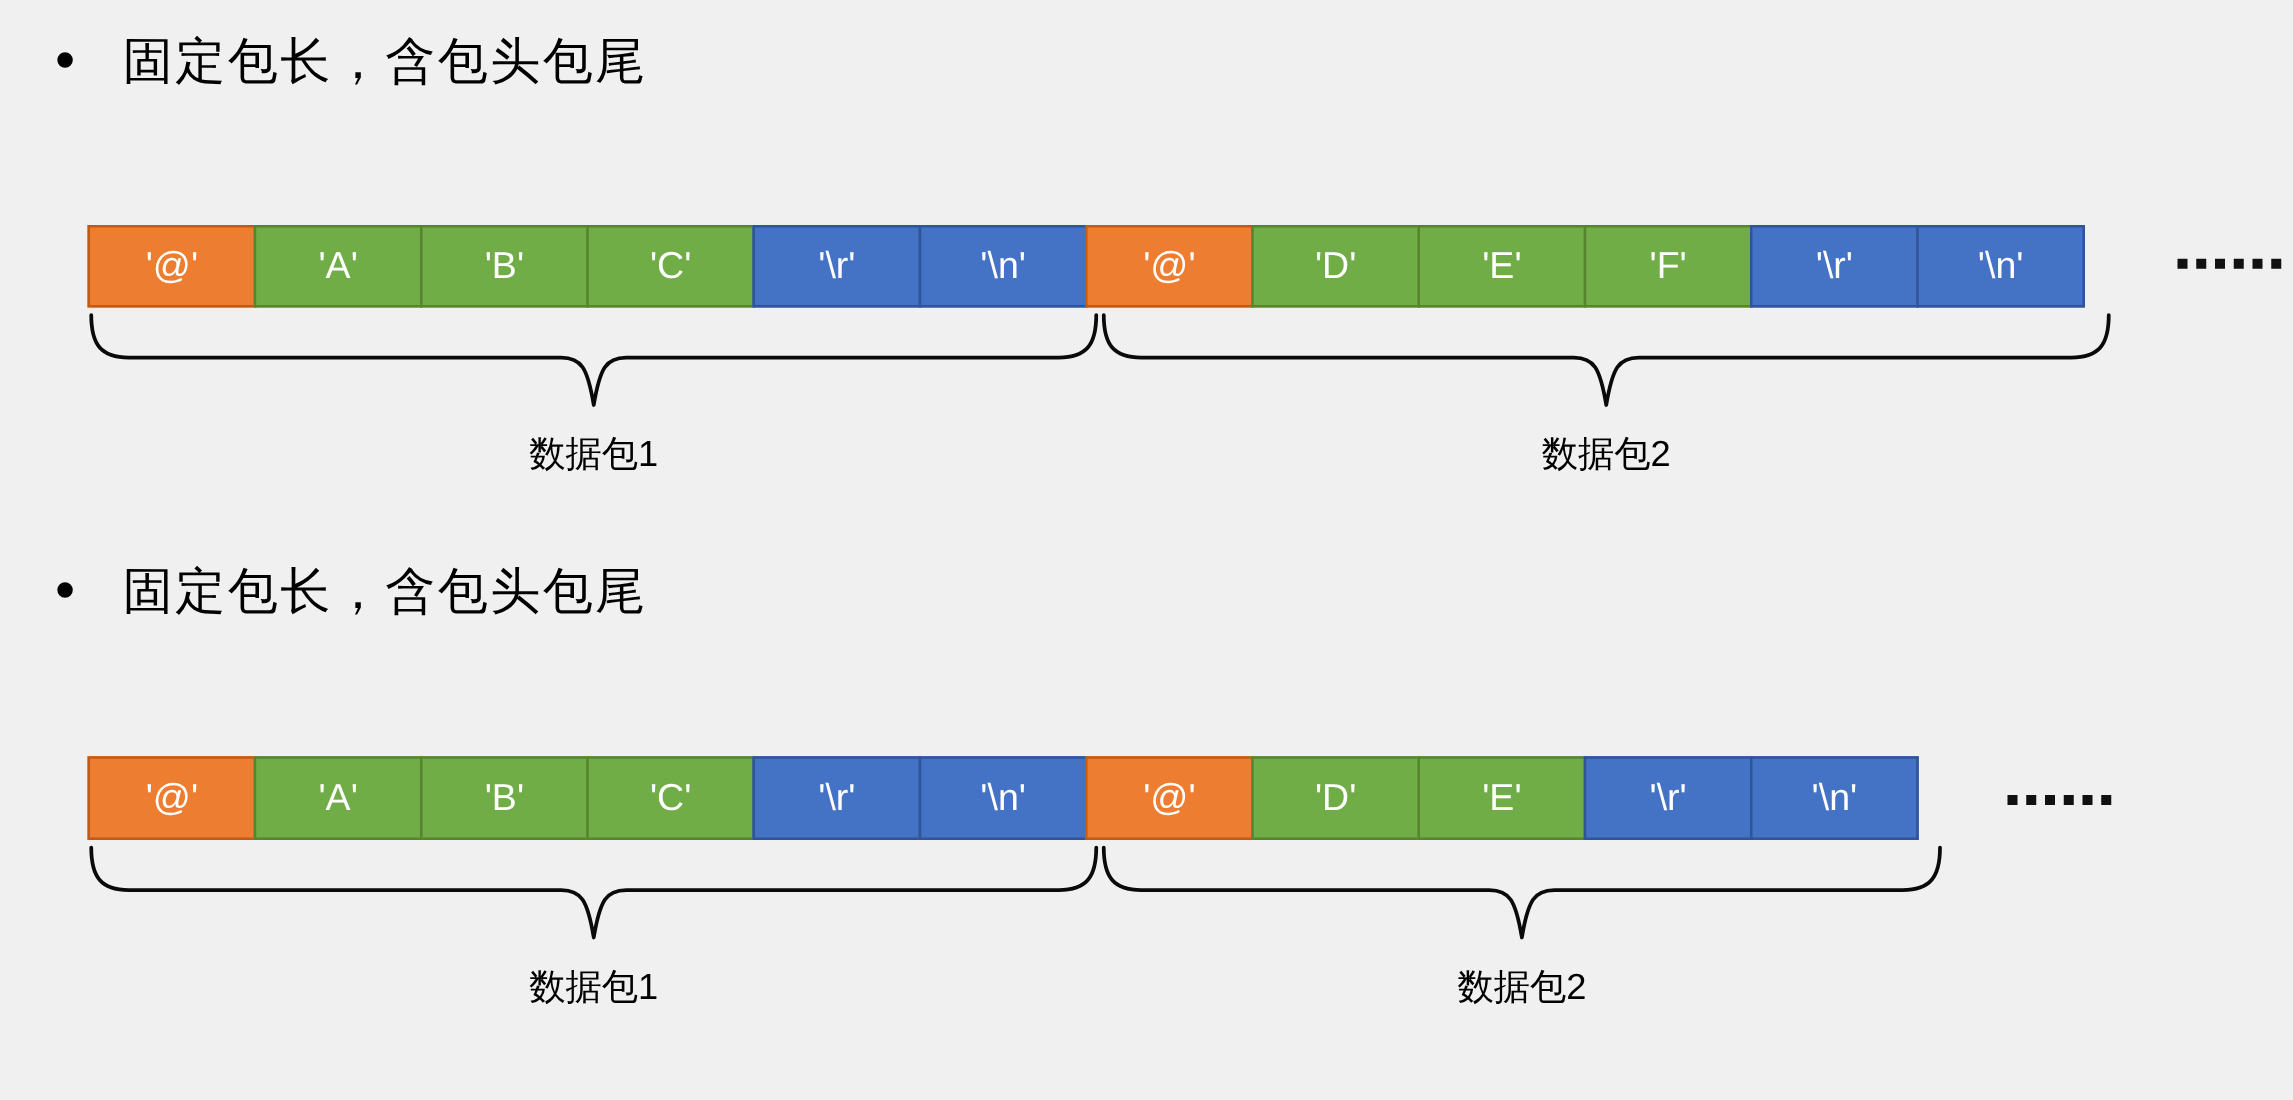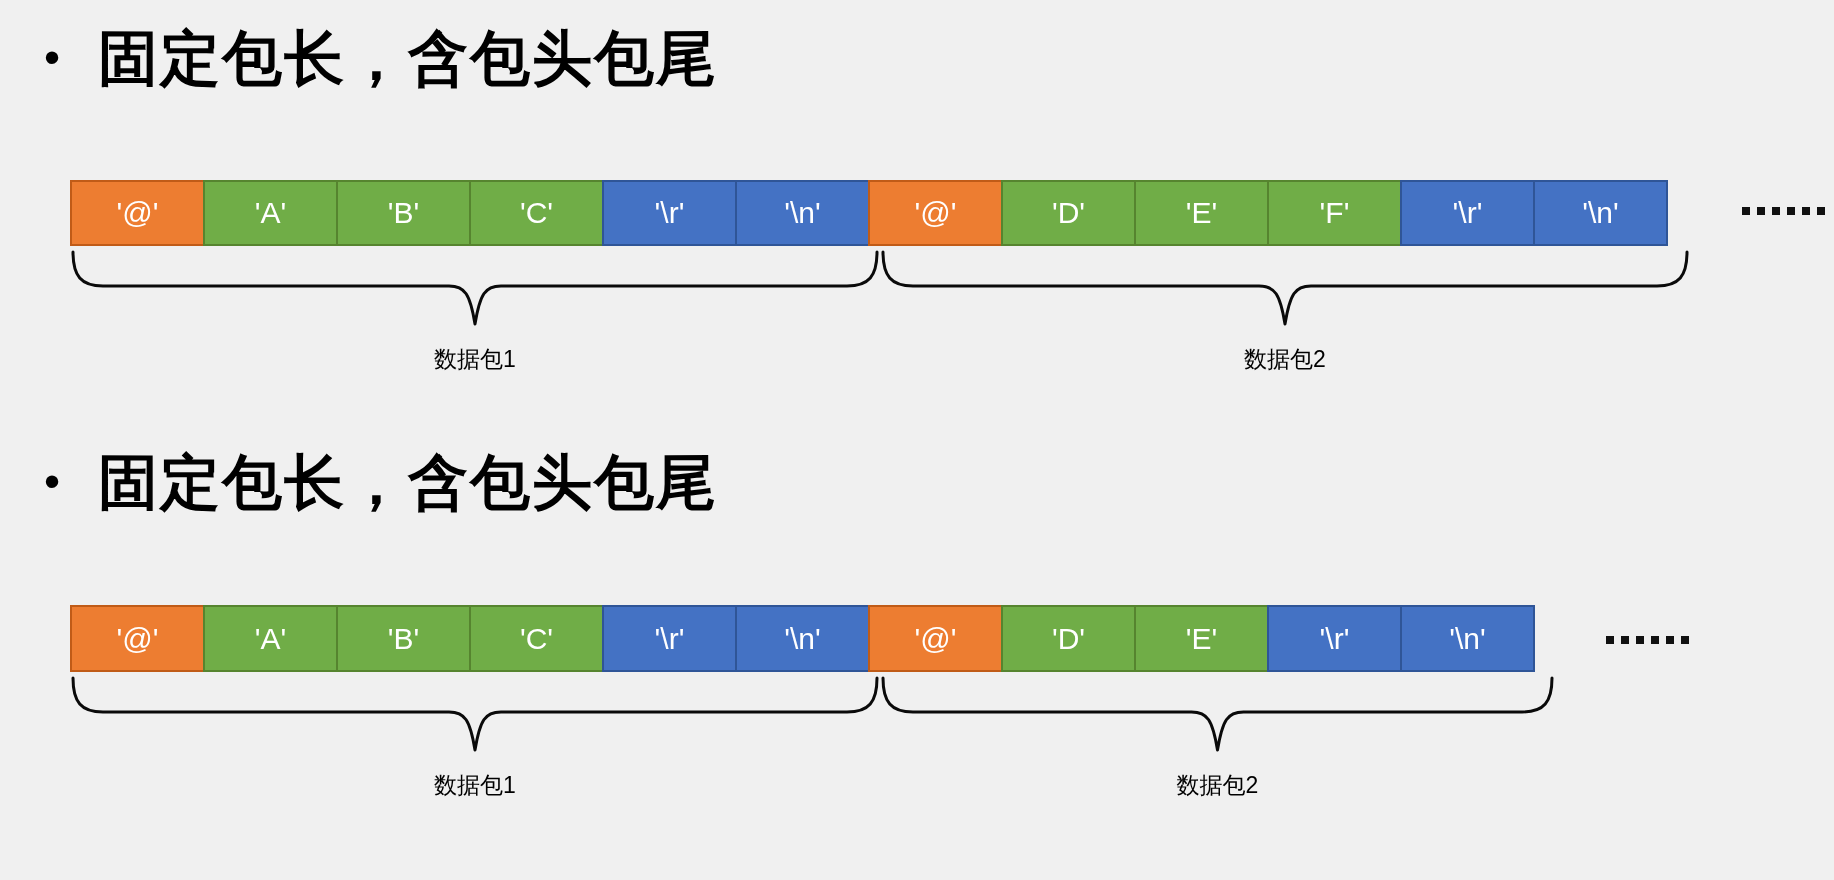--- a/index.html
+++ b/index.html
@@ -24,25 +24,24 @@
     color:#000;
   }
   .s0 .heading{top:26px;}
   .s1 .heading{top:450px;}
   .bullet{
     font-size:46px;
     line-height:1;
     transform:translateY(-2px);
   }
   .heading-text{
-    font-size:60px;
+    font-size:40px;
     letter-spacing:2px;
     line-height:1.1;
     white-space:nowrap;
-    font-weight:bold;
   }
   
   .strip{
     position:absolute;
     left:70px;
     display:flex;
   }
   .s0 .strip{top:180px;height:66px;}
   .s1 .strip{top:605px;height:67px;}
   .cell{
@@ -84,21 +83,21 @@
   .brace-path{
     stroke:#0a0a0a;
     stroke-width:3;
     fill:none;
     stroke-linecap:round;
     stroke-linejoin:round;
   }
   .packet-label{
     position:absolute;
     transform:translateX(-50%);
-    font-size:23px;
+    font-size:29px;
     color:#000;
     white-space:nowrap;
   }
   .s0 .packet-label{top:344px;}
   .s1 .packet-label{top:770px;}
 </style>
 </head>
 <body>
 
 <div class="canvas">

